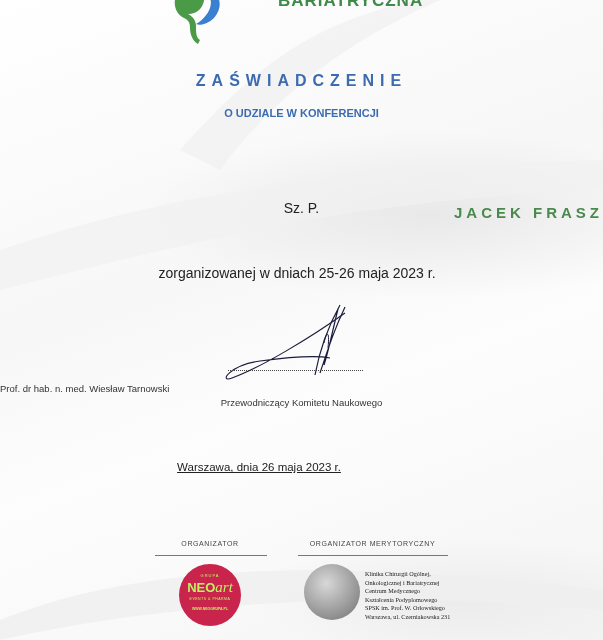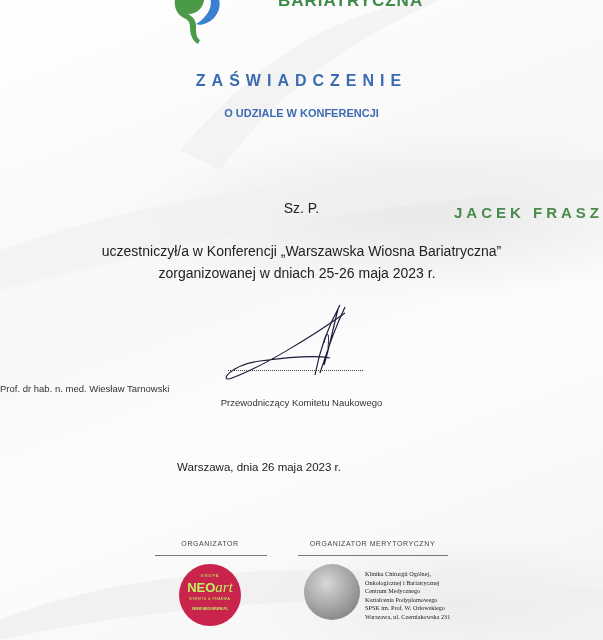--- a/index.html
+++ b/index.html
@@ -15,21 +15,21 @@
   .title1{position:absolute;left:0;width:603px;top:72px;text-align:center;color:#3c6bb0;font-weight:bold;font-size:16px;letter-spacing:6px;}
   .title2{position:absolute;left:0;width:603px;top:107px;text-align:center;color:#3c6bb0;font-weight:bold;font-size:11px;}
   .salut{position:absolute;left:0;width:603px;top:172px;text-align:center;color:#222;font-size:14px;margin-top:28px;}
   .name{position:absolute;left:0;width:603px;top:204px;text-align:right;color:#4a8a4c;font-weight:bold;font-size:15px;letter-spacing:4px;}
   .line1{position:absolute;left:0;width:603px;top:243px;text-align:center;color:#222;font-size:14px;}
   .line2{position:absolute;left:0;width:594px;top:265px;text-align:center;color:#222;font-size:14px;}
   .sig{position:absolute;left:220px;top:303px;width:180px;height:80px;}
   .dots{position:absolute;left:228px;top:370px;width:135px;border-top:1px dotted #444;}
   .signer1{position:absolute;left:0;width:603px;top:383px;color:#333;font-size:9.5px;}
   .signer2{position:absolute;left:0;width:603px;top:397px;text-align:center;color:#333;font-size:9.5px;}
-  .date{position:absolute;left:0;width:518px;top:461px;text-align:center;color:#222;font-size:11.5px;}
+  .date{position:absolute;left:0;width:518px;top:461px;text-align:center;color:#222;font-size:11.5px;text-decoration:underline;}
   .org-label{position:absolute;top:540px;color:#444;font-size:7px;letter-spacing:0.6px;text-align:center;}
   .org-line{position:absolute;top:555px;height:1px;background:#777;}
   .neo{position:absolute;left:179px;top:564px;width:62px;height:62px;border-radius:50%;background:#c8244c;color:#bef264;text-align:center;}
   .neo .top{position:absolute;top:9px;left:0;width:62px;font-size:4px;letter-spacing:1px;}
   .neo .main{position:absolute;top:15px;left:0;width:62px;font-size:13px;font-weight:bold;}
   .neo .main i{font-family:"Liberation Serif",serif;font-weight:normal;font-size:15px;}
   .neo .sub{position:absolute;top:33px;left:0;width:62px;font-size:3.5px;letter-spacing:0.5px;}
   .neo .url{position:absolute;top:43px;left:0;width:62px;font-size:3.5px;font-weight:bold;}
   .medal{position:absolute;left:304px;top:564px;width:56px;height:56px;border-radius:50%;
     background:radial-gradient(circle at 40% 35%,#d8d8d8,#8f8f8f 70%,#6d6d6d);}
@@ -50,21 +50,20 @@
     <path d="M30 4 C48 4 56 20 44 34 C38 40 30 42 26 40 C34 36 44 24 40 14 Z" fill="#3b7fd0"></path>
     <path d="M12 2 C2 12 2 28 14 34 C18 36 20 38 20 44 C20 52 24 58 28 60 L30 56 C26 54 26 48 26 42 C26 36 22 32 18 30 C30 30 36 20 34 8 Z" fill="#4a9a48"></path>
   </svg>
   <div class="brand">BARIATRYCZNA</div>
 
   <div class="title1">ZAŚWIADCZENIE</div>
   <div class="title2">O UDZIALE W KONFERENCJI</div>
 
   <div class="salut">Sz. P.</div>
   <div class="name">JACEK FRASZ</div>
-  <div class="line1">uczestniczył/a w Konferencji „Warszawska Wiosna Bariatryczna”</div>
   <div class="line2">zorganizowanej w dniach 25-26 maja 2023 r.</div>
 
   <svg class="sig" viewBox="0 0 180 80">
     <path d="M120 2 C110 20 100 45 95 72 M118 6 C112 30 108 50 104 62 M125 4 C115 25 110 40 100 70" stroke="#1a1a3a" stroke-width="1.2" fill="none"></path>
     <path d="M125 10 C90 35 40 65 12 75 C-2 80 10 62 40 58 C70 54 95 52 110 55" stroke="#1a1a3a" stroke-width="1.1" fill="none"></path>
     <path d="M104 40 C106 30 110 25 108 45" stroke="#1a1a3a" stroke-width="1" fill="none"></path>
   </svg>
   <div class="dots"></div>
   <div class="signer1">Prof. dr hab. n. med. Wiesław Tarnowski</div>
   <div class="signer2">Przewodniczący Komitetu Naukowego</div>

